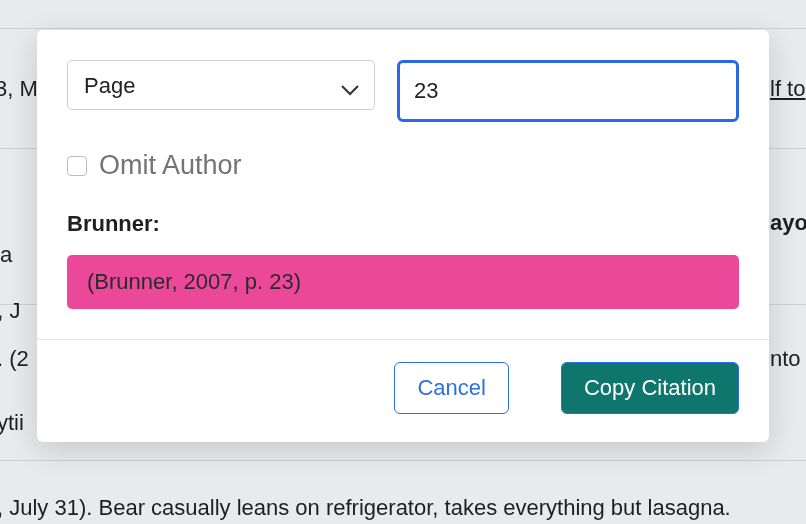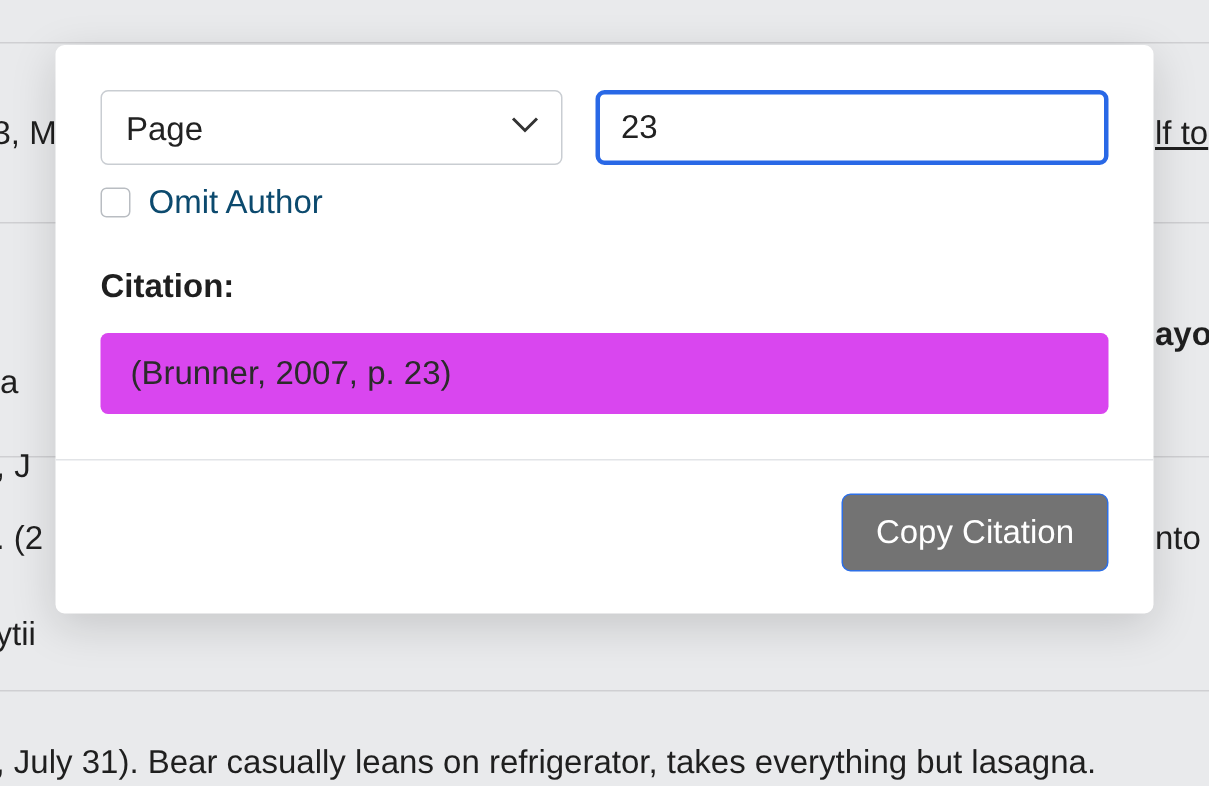--- a/index.html
+++ b/index.html
@@ -33,21 +33,21 @@
     border-radius: 6px;
     box-shadow: 0 8px 30px rgba(0,0,0,0.15);
     overflow: hidden;
   }
   .modal-body {
     padding: 30px 30px 0 30px;
   }
   .row {
     display: flex;
     gap: 22px;
-    margin-bottom: 12px;
+    margin-bottom: 28px;
   }
   .select-wrap {
     position: relative;
     flex: 1;
   }
   .select {
     width: 100%;
     height: 50px;
     border: 1px solid #c9cdd2;
     border-radius: 5px;
@@ -61,21 +61,21 @@
   }
   .chevron {
     position: absolute;
     right: 16px;
     top: 50%;
     transform: translateY(-50%);
     pointer-events: none;
   }
   .num-input {
     flex: 1;
-    height: 50px;
+    height: 62px;
     border: 3px solid #2968e6;
     border-radius: 6px;
     font-size: 22px;
     color: #222;
     padding: 0 14px;
     outline: none;
   }
   .checkbox-row {
     display: flex;
     align-items: center;
@@ -83,31 +83,31 @@
     margin-bottom: 30px;
     cursor: pointer;
   }
   .checkbox-box {
     width: 20px; height: 20px;
     border: 1.5px solid #b9bdc2;
     border-radius: 4px;
     background: #fff;
   }
   .checkbox-label {
-    font-size: 22px;
-    color: #0c4a6e;
+    font-size: 27px;
+    color: #737373;
   }
   .preview-label {
     font-size: 22px;
     font-weight: 700;
     color: #1f1f1f;
     margin-bottom: 18px;
   }
   .preview-box {
-    background: #d946ef;
+    background: #ec4899;
     border-radius: 5px;
     padding: 14px 20px;
     font-size: 22px;
     color: #2b2b2b;
     margin-bottom: 30px;
   }
   .modal-footer {
     border-top: 1px solid #e2e4e7;
     padding: 22px 30px 28px 30px;
     display: flex;
@@ -123,23 +123,24 @@
     display: inline-flex;
     align-items: center;
     justify-content: center;
   }
   .btn-secondary {
     background: #fff;
     border: 1.5px solid #2d6fe6;
     color: #2d6fe6;
   }
   .btn-primary {
-    background: #737373;
+    background: #0f766e;
     border: 1.5px solid #2d6fe6;
     color: #fff;
+    margin-left: 36px;
   }
 </style>
 </head>
 <body>
 
 <div id="bg-container">
     <div class="bg-line" style="top: 28px;"></div>
     <div class="bg-line" style="top: 148px;"></div>
     <div class="bg-line" style="top: 304px;"></div>
     <div class="bg-line" style="top: 460px;"></div>
@@ -170,23 +171,26 @@
         </span>
       </div>
       <input class="num-input" type="text" value="23" style="">
     </div>
 
     <label class="checkbox-row">
       <span class="checkbox-box"></span>
       <span class="checkbox-label">Omit Author</span>
     </label>
 
-    <div class="preview-label">Citation:</div>
+    <div class="preview-label">Brunner:</div>
     <div class="preview-box">
       <span>(Brunner, 2007, p. 23)</span>
     </div>
   </div>
   <div class="modal-footer">
+    <button class="btn btn-secondary">
+      <span>Cancel</span>
+    </button>
     <button class="btn btn-primary">
       <span>Copy Citation</span>
     </button>
   </div>
 </div>
 
 </body></html>

